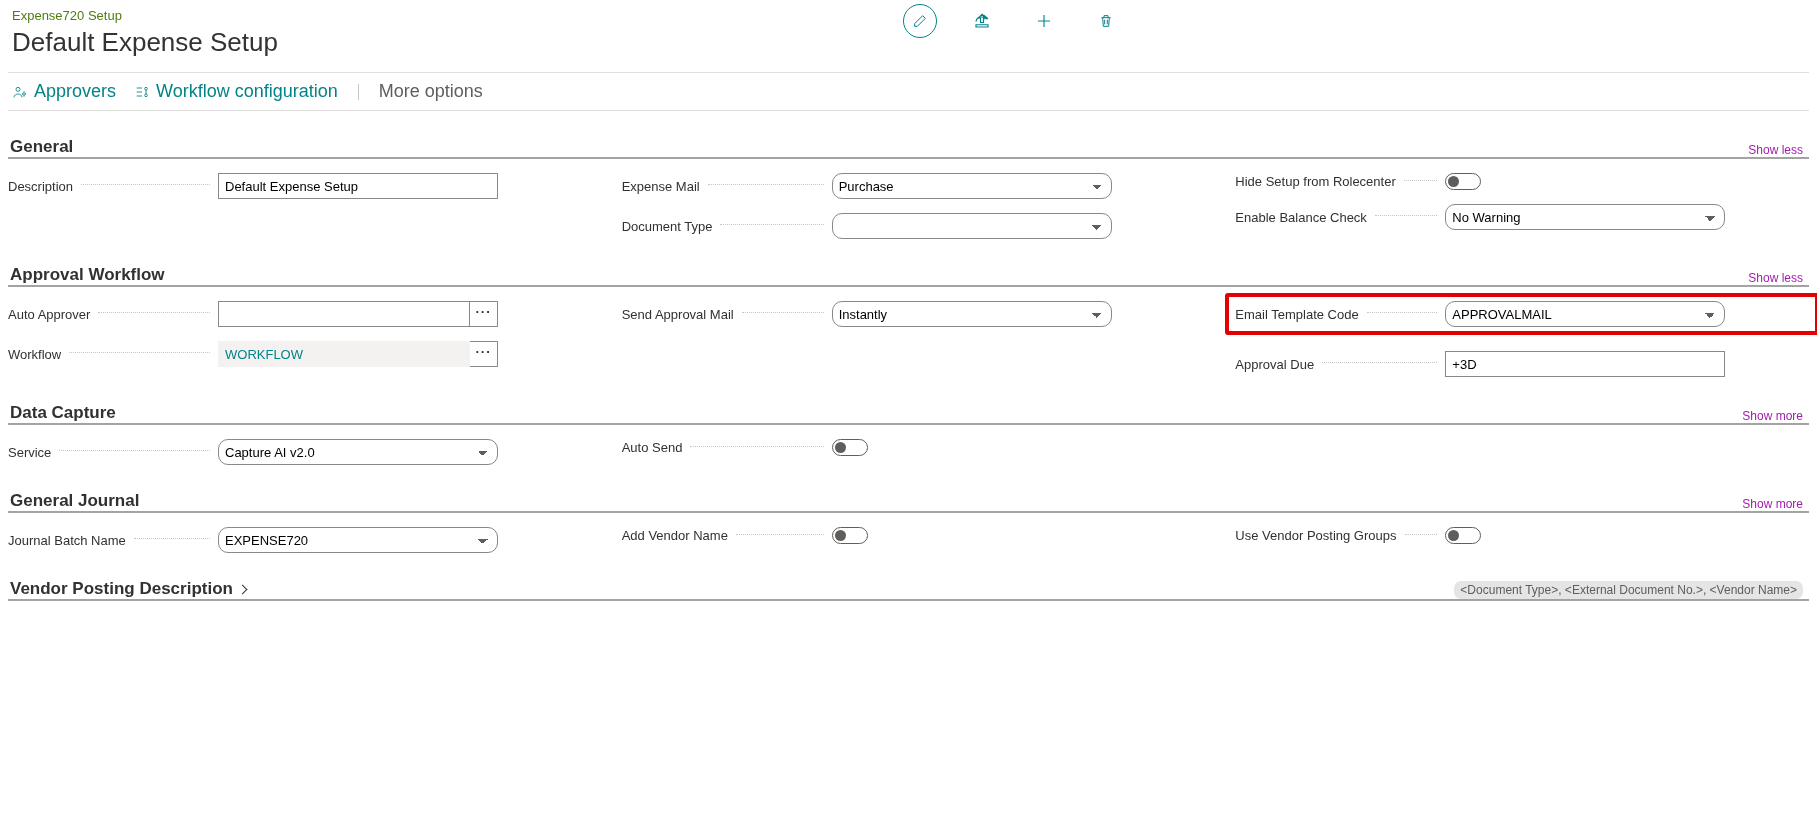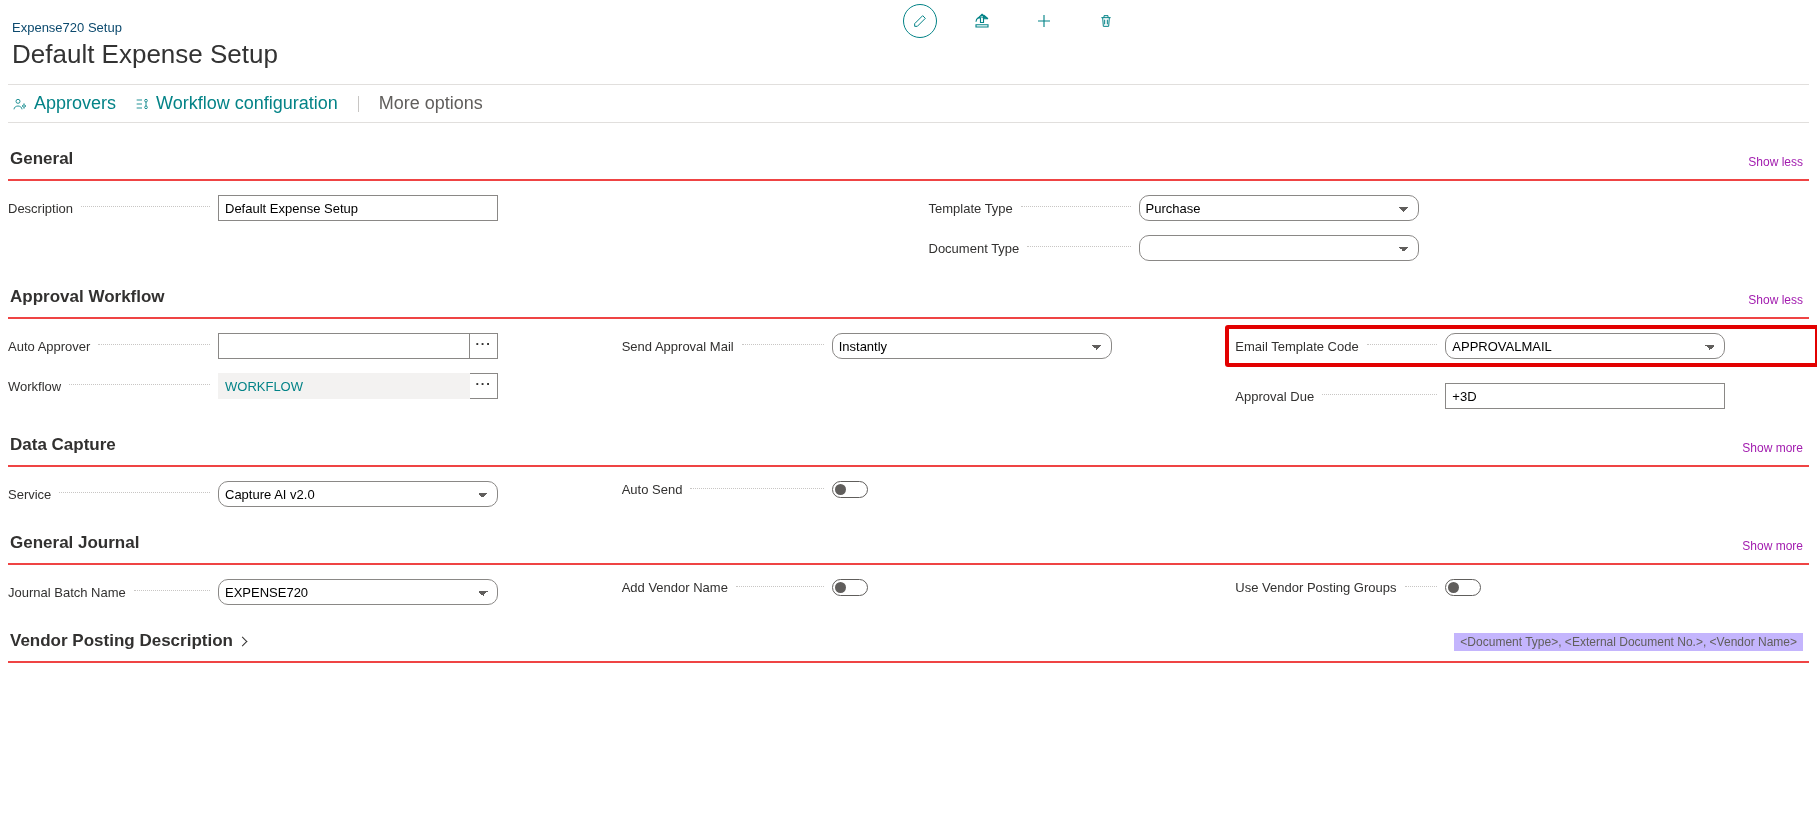--- a/index.html
+++ b/index.html
@@ -6,23 +6,23 @@
   body {
     margin: 0;
     padding: 0 8px;
     font-family: "Segoe UI", Arial, sans-serif;
     font-size: 13px;
     color: #323130;
     background: #fff;
     width: 1817px;
   }
   .breadcrumb {
-    color: #0c4a6e;
+    color: #4d7c0f;
     font-size: 13px;
-    padding: 20px 0 0 4px;
+    padding: 8px 0 0 4px;
   }
   .page-title {
     font-size: 26px;
     font-weight: 400;
     padding: 4px 0 14px 4px;
     color: #333;
   }
   .topbar {
     position: relative;
     border-bottom: 1px solid #e1dfdd;
@@ -65,28 +65,28 @@
   }
   .ab-divider { width:1px; height:16px; background:#c8c6c4; margin:0 2px; }
   .ab-more { color:#605e5c; }
   .ab-icon { width:16px; height:16px; display:inline-block; vertical-align:middle; }
   .ab-icon svg { width:16px; height:16px; stroke:#038387; fill:none; stroke-width:1.3; }
 
   
   .section { margin-top: 26px; }
   .section-header {
     display: flex; justify-content: space-between; align-items: flex-end;
-    border-bottom: 2px solid #ef4444;
-    padding: 0 2px 10px 2px;
+    border-bottom: 2px solid #a3a3a3;
+    padding: 0 2px 0 2px;
   }
   .section-title { font-size: 17px; font-weight: 600; color:#323130; }
   .section-toggle { font-size: 12px; color:#a21caf; cursor:pointer; padding-right:4px; }
   .section-summary {
-    font-size: 12px; color:#605e5c; background:#c4b5fd;
-    padding: 2px 6px; border-radius: 0; margin-right: 4px;
+    font-size: 12px; color:#605e5c; background:#e5e5e5;
+    padding: 2px 6px; border-radius: 7px; margin-right: 4px;
   }
   .chevron-right::after {
     content:""; display:inline-block; width:6px; height:6px;
     border-top:1.5px solid #323130; border-right:1.5px solid #323130;
     transform: rotate(45deg); margin-left:6px; position:relative; top:-1px;
   }
 
   
   .fields {
     display: flex;
@@ -247,34 +247,54 @@
             <span class="dots"></span>
           </div>
         <div class="control">
             <input class="txt" value="Default Expense Setup" style="">
           </div>
       </div>
     </div>
     <div class="col col2">
       <div class="field">
         <div class="label-wrap">
-            <span class="label">Template Type</span>
+            <span class="label">Expense Mail</span>
             <span class="dots"></span>
           </div>
         <div class="control">
             <select class="sel"><option>Purchase</option></select>
           </div>
       </div>
       <div class="field">
         <div class="label-wrap">
             <span class="label">Document Type</span>
             <span class="dots"></span>
           </div>
         <div class="control">
             <select class="sel"><option></option></select>
+          </div>
+      </div>
+    </div>
+    <div class="col col3">
+      <div class="field">
+        <div class="label-wrap">
+            <span class="label">Hide Setup from Rolecenter</span>
+            <span class="dots"></span>
+          </div>
+        <div class="control">
+            <div class="toggle"></div>
+          </div>
+      </div>
+      <div class="field">
+        <div class="label-wrap">
+            <span class="label">Enable Balance Check</span>
+            <span class="dots"></span>
+          </div>
+        <div class="control">
+            <select class="sel"><option>No Warning</option></select>
           </div>
       </div>
     </div>
   </div>
 </div>
 
 <div class="section">
   <div class="section-header">
     <div class="section-title">Approval Workflow</div>
     <div class="section-toggle">Show less</div>

